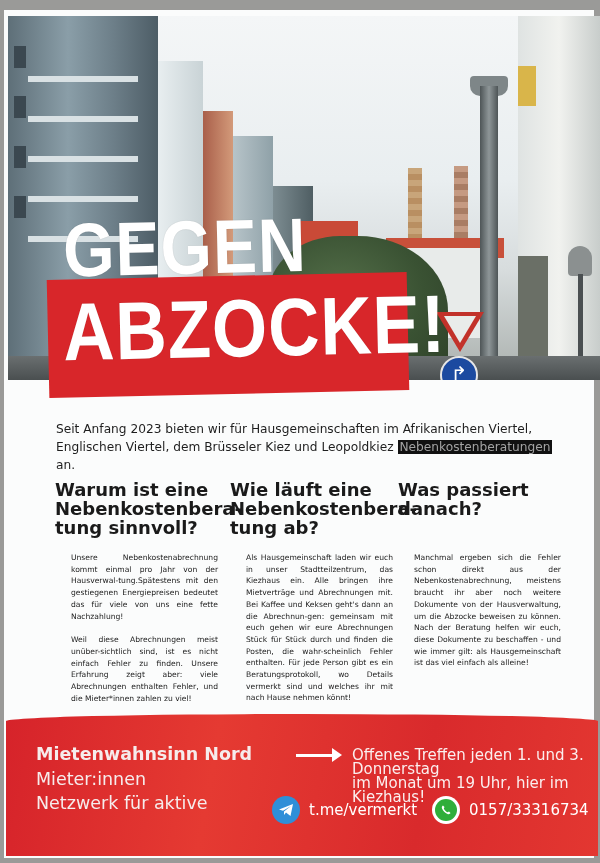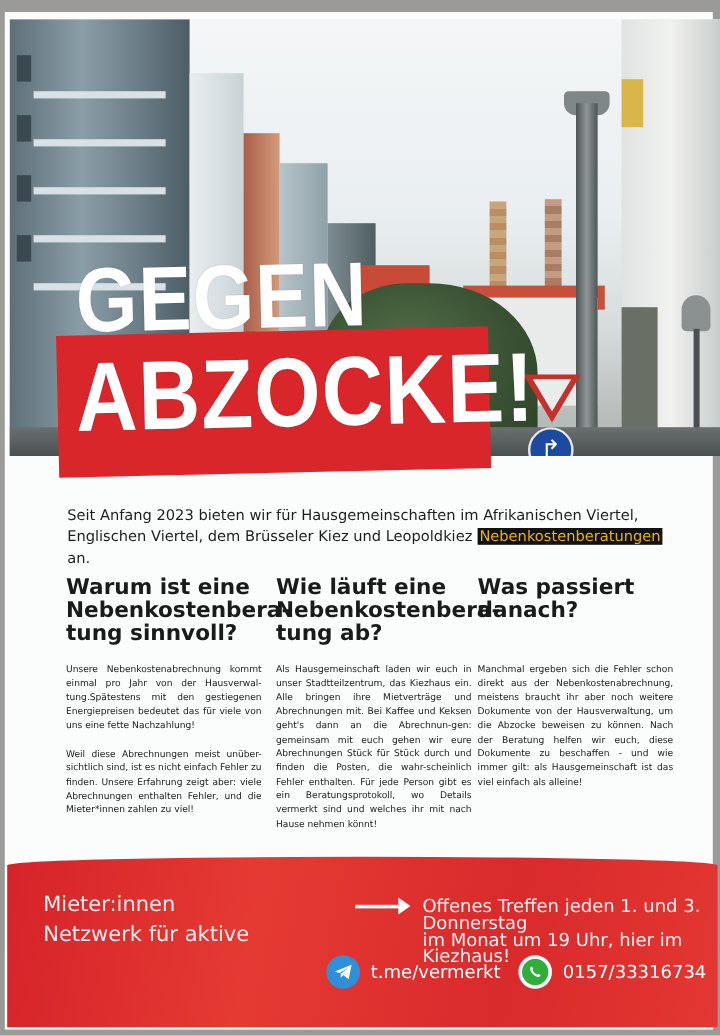--- a/index.html
+++ b/index.html
@@ -71,29 +71,29 @@
     text-shadow:0 0 1px rgba(0,0,0,.2);
   }
   .hl-1 { left:64px; top:222px; font-size:66px; line-height:66px; }
   .hl-2 { left:64px; top:302px; font-size:71px; line-height:71px; }
 
   
   .intro {
     position:absolute; left:56px; top:420px; width:500px;
     font-size:12.2px; line-height:18px; color:#1e1e1e;
   }
-  .intro .hi { background:#111; color:#eab308; padding:0 2px; }
+  .intro .hi { background:#111; color:#a3a3a3; padding:0 2px; }
 
   
   .col { position:absolute; top:480px; width:163px; color:#1b1b1b; }
   .col h2 {
     margin:0; font-size:18px; line-height:19px; font-weight:bold; color:#1a1a1a;
   }
   .col p {
-    margin:0 0 12px 0; font-size:7.6px; line-height:11.7px; text-align:justify;
+    margin:0 0 12px 16px; font-size:7.6px; line-height:11.7px; text-align:justify;
   }
   .col-1 { left:55px; }
   .col-2 { left:230px; }
   .col-3 { left:398px; }
   .col .body { margin-top:15px; }
 
   
   .footer {
     position:absolute; left:6px; top:714px; width:592px; height:142px;
     background:linear-gradient(100deg,#d6232a 0%,#e53a32 35%,#d92a2c 70%,#e33731 100%);
@@ -178,20 +178,21 @@
 
 <div class="col col-3">
   <h2>Was passiert<br>danach?</h2>
   <div class="body" style="margin-top:34px">
     <p>Manchmal ergeben sich die Fehler schon direkt aus der Nebenkostenabrechnung, meistens braucht ihr aber noch weitere Dokumente von der Hausverwaltung, um die Abzocke beweisen zu können. Nach der Beratung helfen wir euch, diese Dokumente zu beschaffen - und wie immer gilt: als Hausgemeinschaft ist das viel einfach als alleine!</p>
   </div>
 </div>
 
 <div class="footer"></div>
 <div class="org">
+  <div class="name">Mietenwahnsinn Nord</div>
   <div>Mieter:innen</div>
   <div>Netzwerk für aktive</div>
 </div>
 <div class="arrow"></div>
 <div class="meet">
   <div>Offenes Treffen jeden 1. und 3. Donnerstag</div>
   <div>im Monat um 19 Uhr, hier im Kiezhaus!</div>
 </div>
 <div class="contact c-tg">
   <span class="icon-circle tg-ico">

